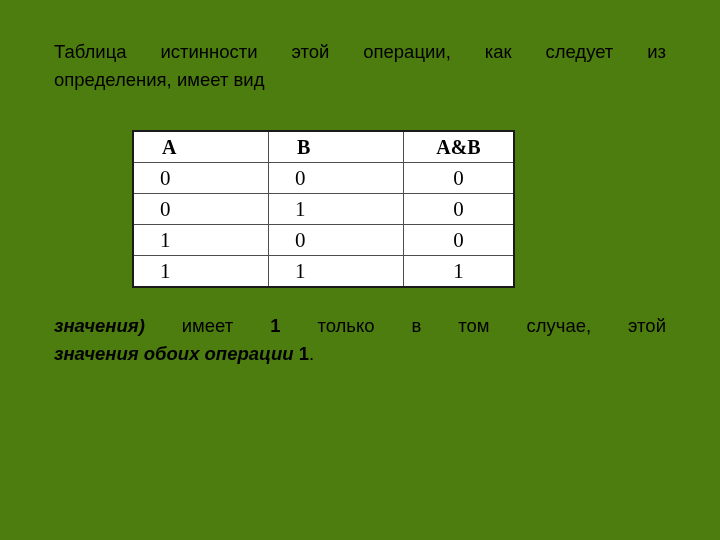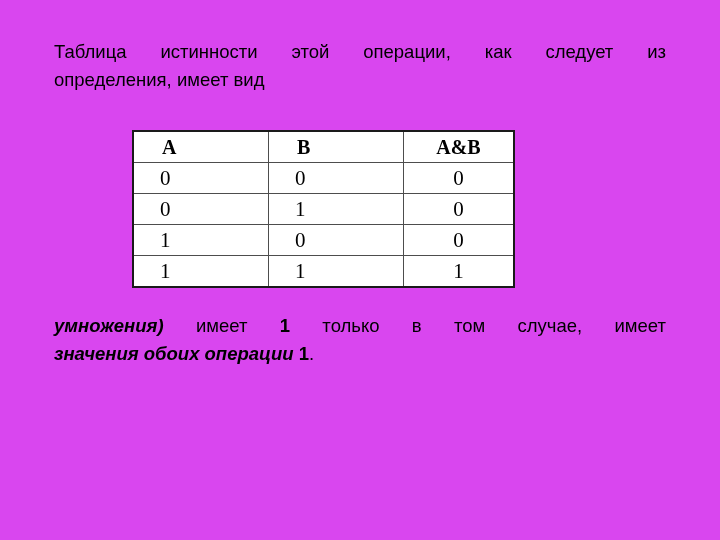--- a/index.html
+++ b/index.html
@@ -10,21 +10,21 @@
     width: 720px;
     height: 540px;
     background: #8ed04e;
     font-family: "Liberation Sans", sans-serif;
     overflow: hidden;
   }
   .slide {
     position: relative;
     width: 720px;
     height: 540px;
-    background: #d946ef;
+    background: #4d7c0f;
   }
 
   
   .para {
     position: absolute;
     left: 54px;
     width: 612px;
     color: #000000;
     font-family: "Liberation Sans", sans-serif;
     font-size: 18.5px;
@@ -136,17 +136,17 @@
         <tr>
           <td class="col-a cell-a">1</td>
           <td class="col-b cell-b">1</td>
           <td class="col-r cell-r">1</td>
         </tr>
       </tbody>
     </table>
   </div>
 
   <div class="para conclusion">
-    <span class="line"><span class="bi">умножения)</span><span> имеет </span><span class="b">1</span><span> только в том случае, имеет</span></span>
+    <span class="line"><span class="bi">значения)</span><span> имеет </span><span class="b">1</span><span> только в том случае, этой</span></span>
     <span class="line last"><span class="bi">значения обоих операции</span> <span class="b">1</span><span>.</span></span>
   </div>
 
 </div>
 
 </body></html>

